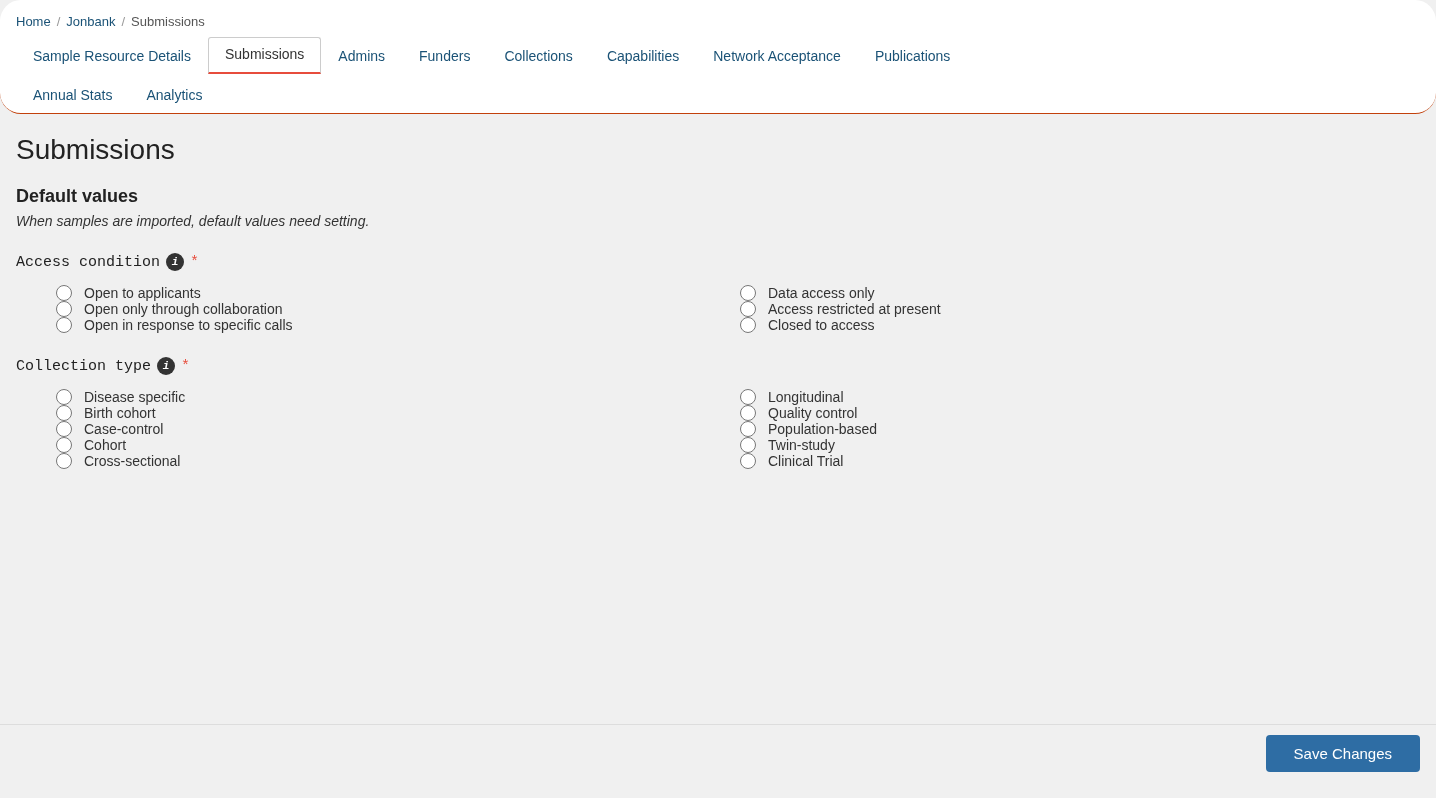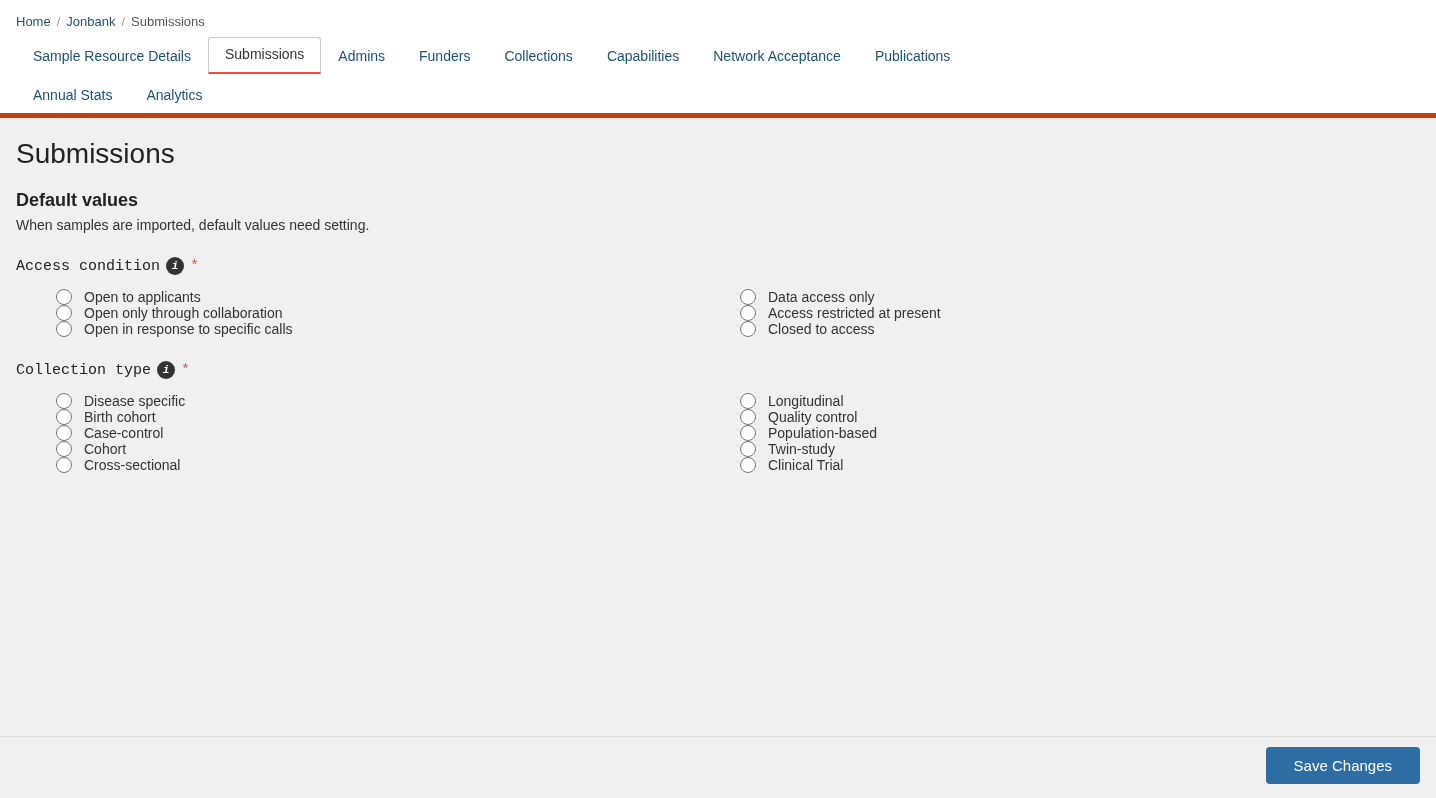--- a/index.html
+++ b/index.html
@@ -5,21 +5,22 @@
     * { box-sizing: border-box; margin: 0; padding: 0; }
     body {
       font-family: Arial, sans-serif;
       font-size: 14px;
       background: #f0f0f0;
       color: #333;
     }
     .top-bar {
       background: #fff;
       padding: 8px 16px 0 16px;
-      border-bottom: 5px solid #c2410c;
+      border-bottom: 1px solid #c2410c;
+      border-radius: 21px;
     }
     .breadcrumb {
       font-size: 13px;
       color: #555;
       padding: 6px 0 8px 0;
       display: flex;
       align-items: center;
       gap: 6px;
     }
     .breadcrumb a {
@@ -70,20 +71,21 @@
     h2 {
       font-size: 18px;
       font-weight: 600;
       color: #222;
       margin-bottom: 6px;
     }
     .subtitle {
       font-size: 14px;
       color: #333;
       margin-bottom: 24px;
+      font-style: italic;
     }
     .section {
       margin-bottom: 24px;
     }
     .field-label {
       font-size: 15px;
       font-weight: 500;
       color: #222;
       margin-bottom: 14px;
       display: flex;
@@ -124,21 +126,21 @@
       color: #333;
     }
     .radio-option input[type="radio"] {
       width: 16px;
       height: 16px;
       cursor: pointer;
       accent-color: #555;
     }
     .footer-bar {
       position: fixed;
-      bottom: 4px;
+      bottom: 16px;
       left: 0;
       right: 0;
       background: #f0f0f0;
       border-top: 1px solid #ddd;
       padding: 10px 16px;
       display: flex;
       justify-content: flex-end;
     }
     .save-btn {
       background: #2e6da4;

